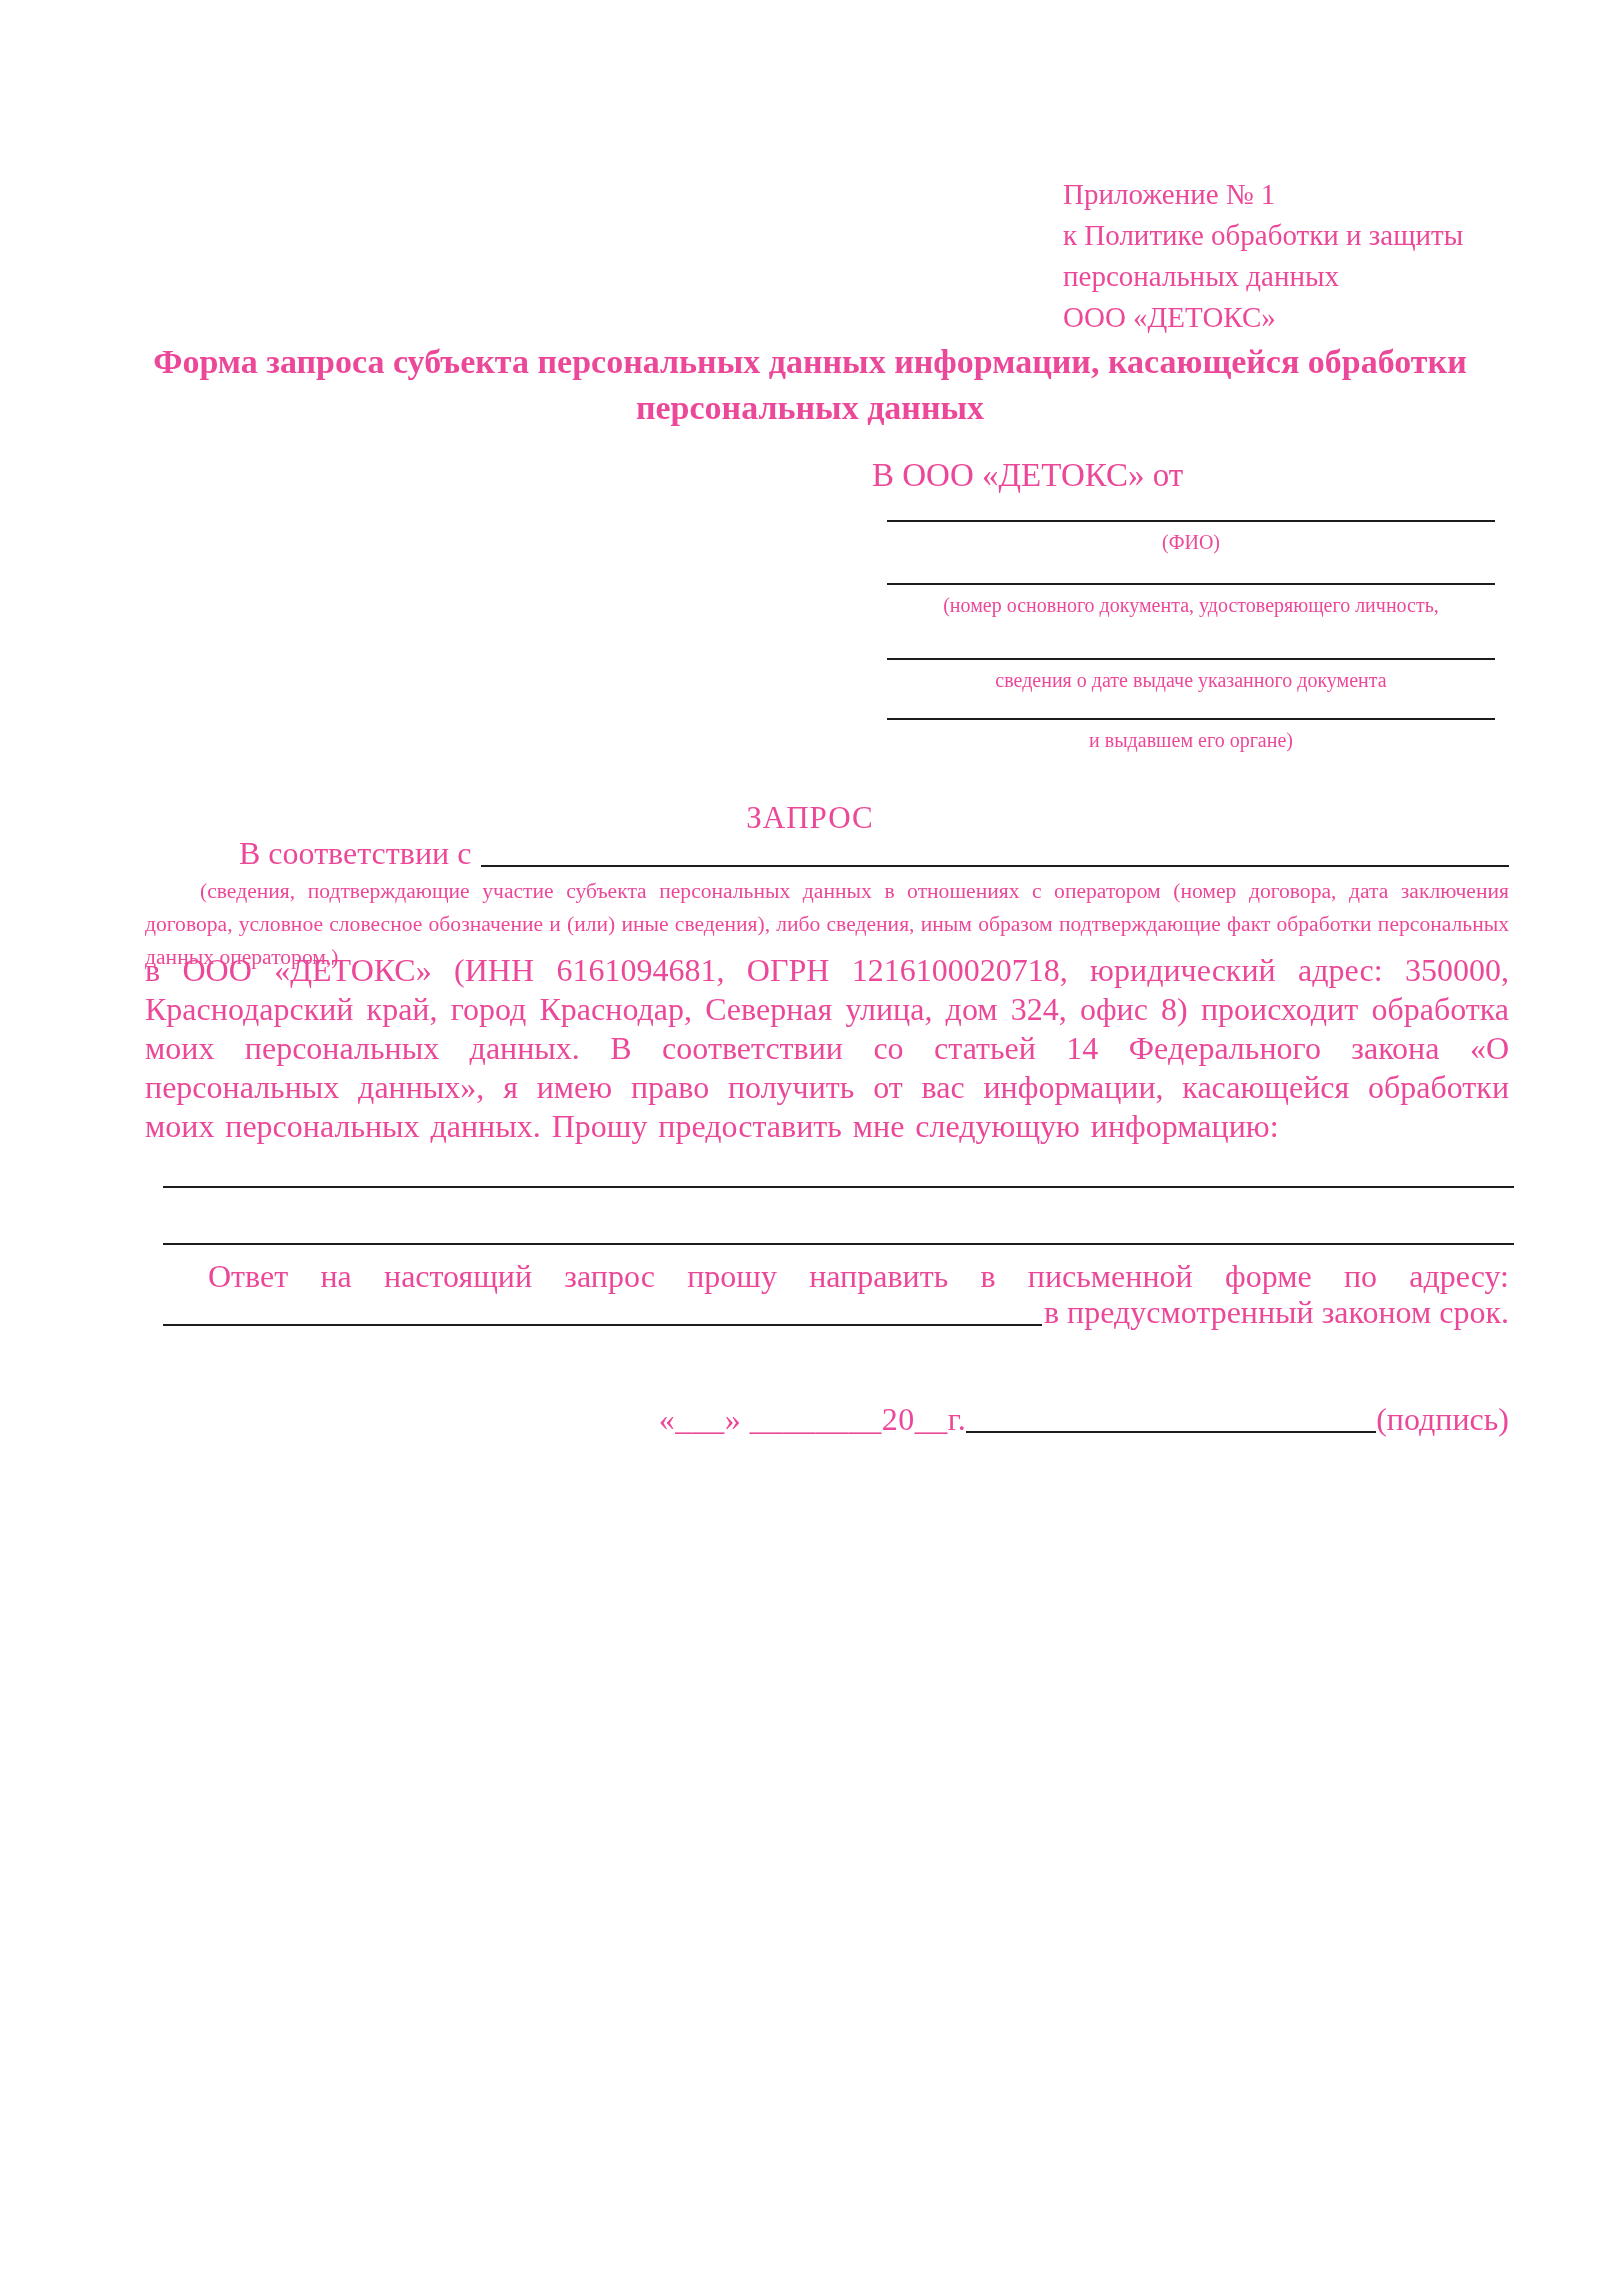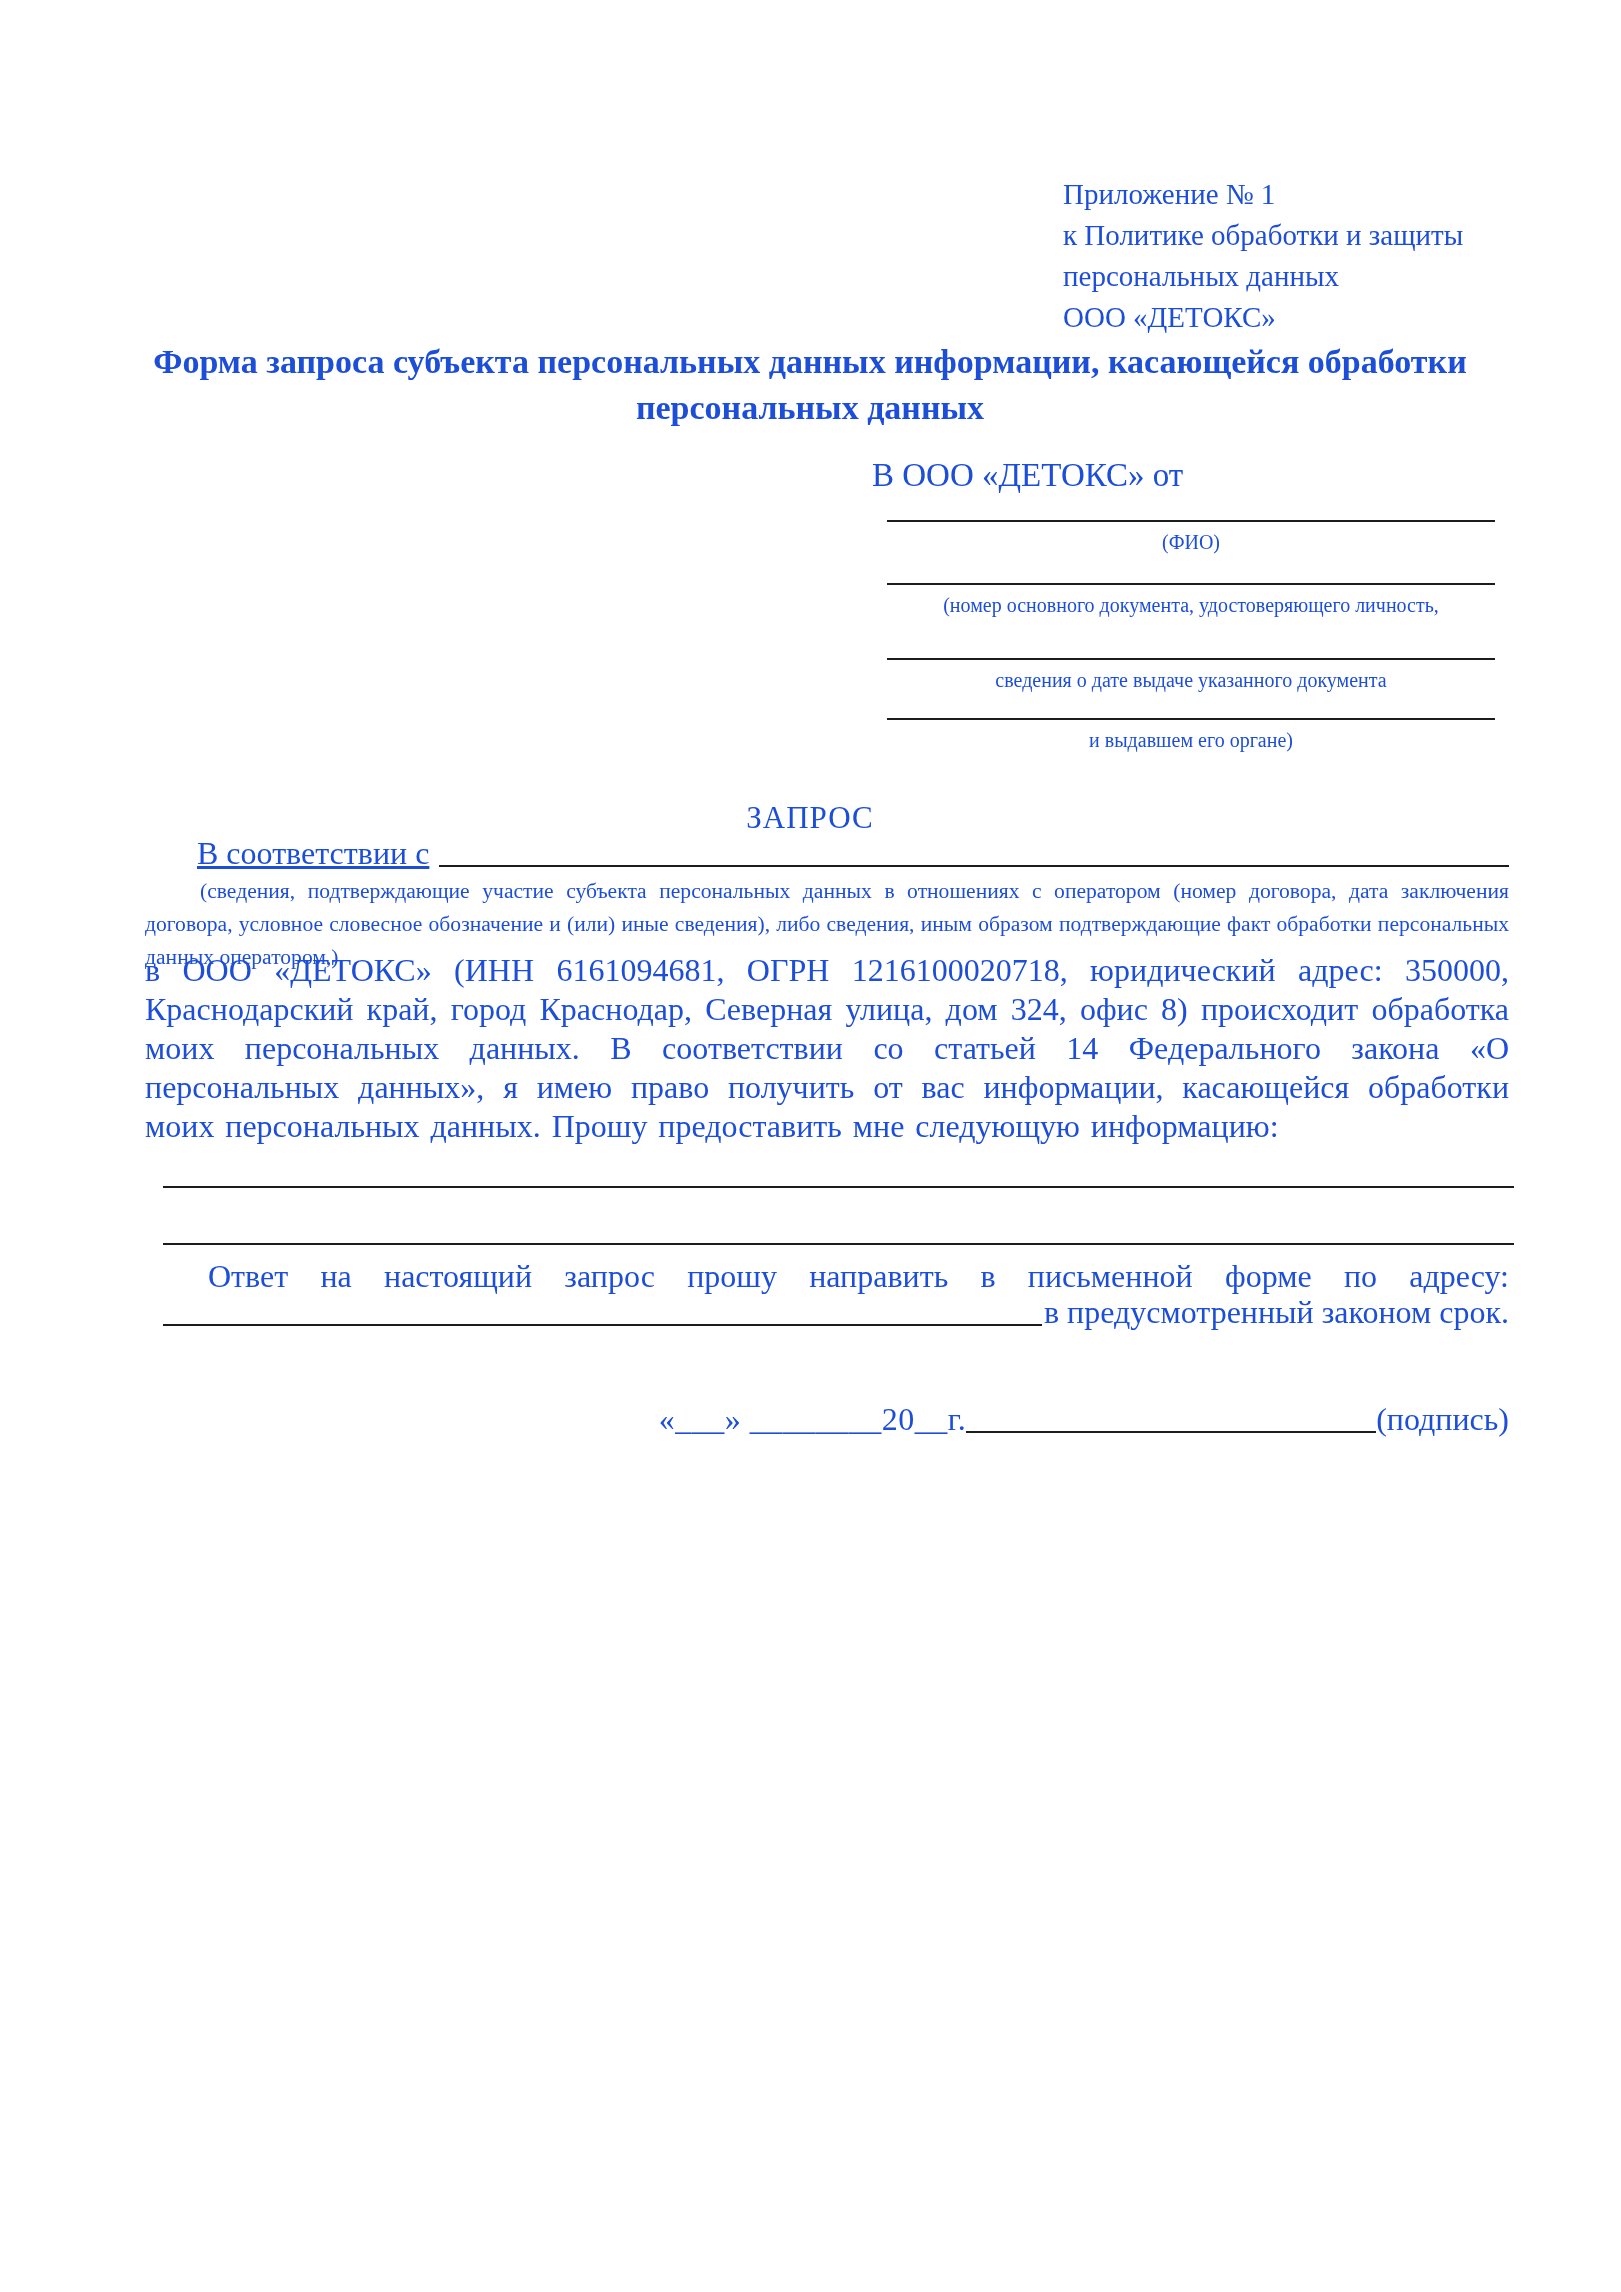--- a/index.html
+++ b/index.html
@@ -2,21 +2,21 @@
 <html lang="ru"><head>
 <meta charset="utf-8">
 <style>
   html, body { margin: 0; padding: 0; background: #ffffff; }
   .page {
     position: relative;
     width: 1621px;
     height: 2293px;
     background: #ffffff;
     font-family: "Liberation Serif", "DejaVu Serif", serif;
-    color: #1d4ed8;
+    color: #ec4899;
     overflow: hidden;
   }
   .abs { position: absolute; }
 
   .appendix {
     left: 1063px; top: 174px;
     font-size: 29px; line-height: 41px;
     white-space: nowrap;
   }
 
@@ -50,21 +50,21 @@
     left: 129px; top: 800px; width: 1362px;
     text-align: center;
     font-size: 31px; letter-spacing: 1px;
   }
 
   .intro-row {
     left: 145px; top: 835px; width: 1364px;
     display: flex; align-items: stretch;
     font-size: 32px; line-height: 37px;
   }
-  .intro-prefix { margin-left: 52px; white-space: nowrap; text-decoration: underline; }
+  .intro-prefix { margin-left: 94px; white-space: nowrap; }
   .fill-line {
     flex: 1 1 auto;
     border-bottom: 2.9px solid #1c1c1c;
     margin-bottom: 4.9px;
     margin-left: 9.8px;
   }
 
   .fine-print {
     left: 145px; top: 875px; width: 1364px;
     font-size: 21.6px; line-height: 33px;

